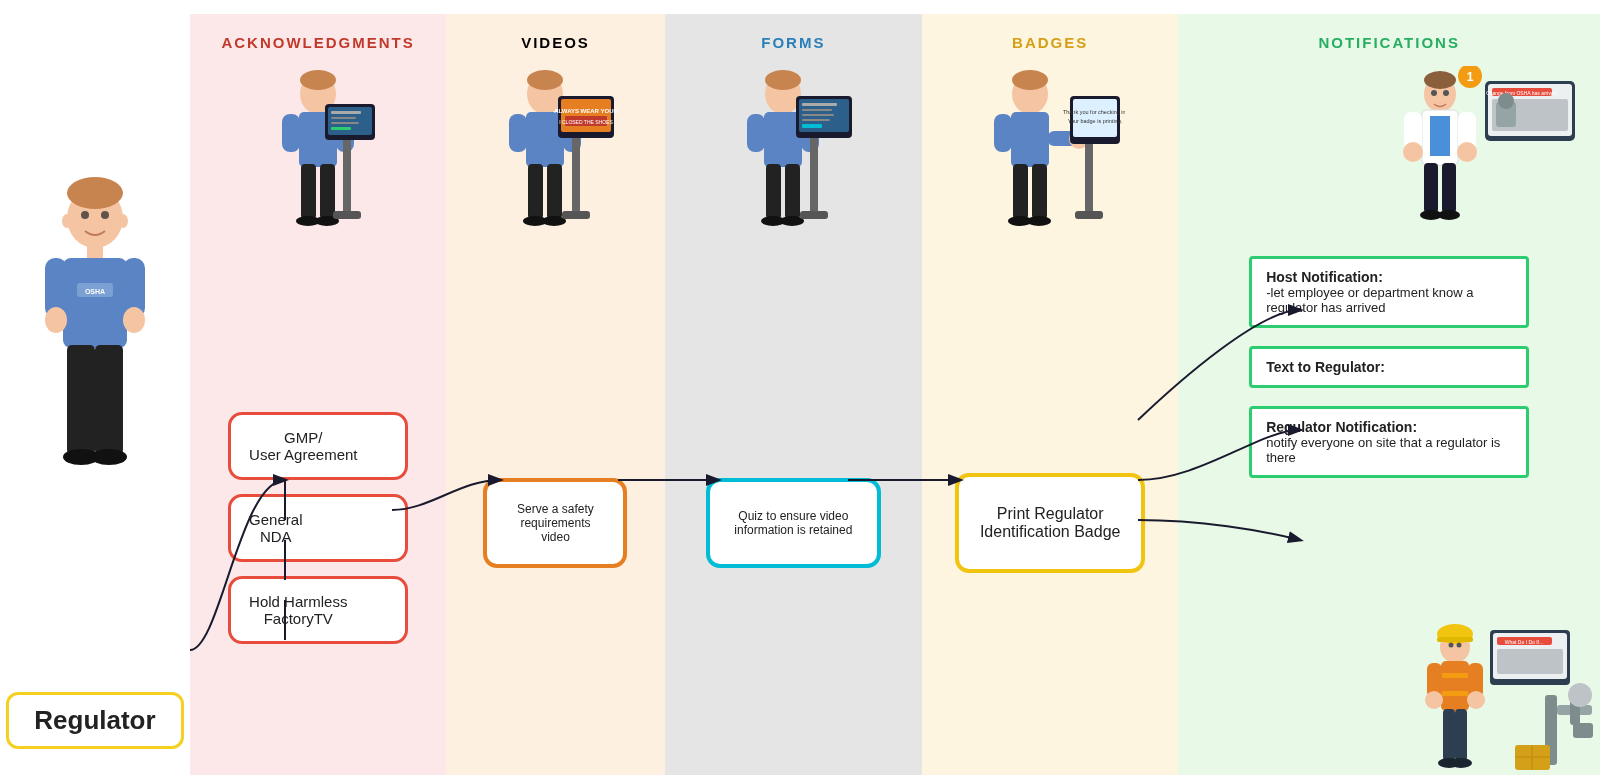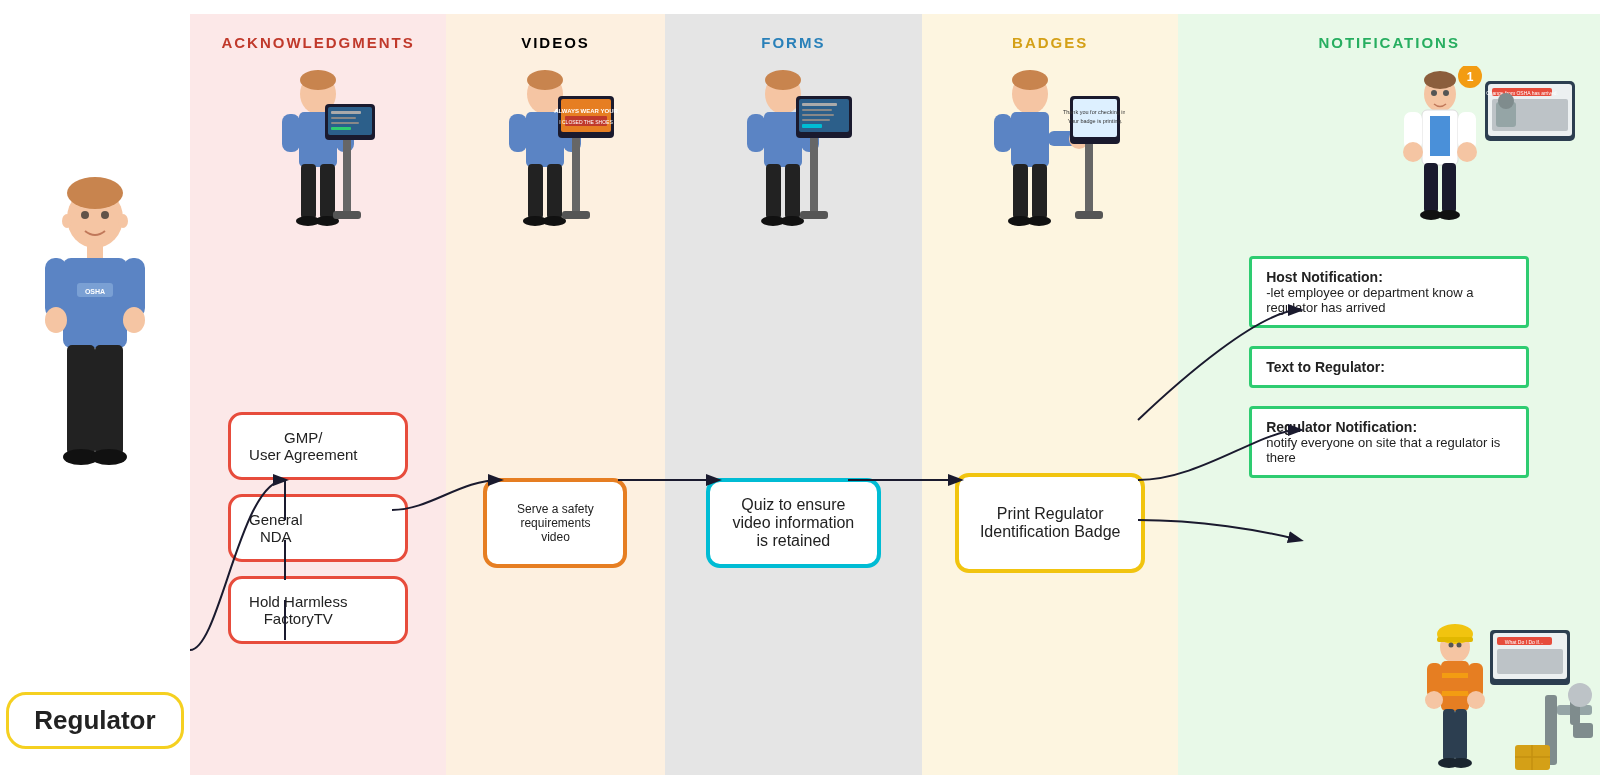--- a/index.html
+++ b/index.html
@@ -34,21 +34,21 @@
     
     .regulator-section {
       width: 200px;
       background: #fff;
       justify-content: flex-end;
       padding-bottom: 30px;
     }
 
     .regulator-box {
       border: 3px solid #f5d020;
-      border-radius: 20px;
+      border-radius: 12px;
       padding: 10px 25px;
       font-size: 26px;
       font-weight: bold;
       color: #222;
       background: #fff;
       text-align: center;
       margin-bottom: 10px;
     }
 
     
@@ -108,21 +108,21 @@
       width: 180px;
       min-height: 65px;
       display: flex;
       align-items: center;
       justify-content: flex-start;
       position: relative;
     }
 
     .card-red { border: 3px solid #e74c3c; }
     .card-orange { border: 4px solid #e67e22; width: 144px; min-height: 90px; font-size: 12px; }
-    .card-cyan { border: 4px solid #00bcd4; width: 175px; min-height: 90px; font-size: 16px; }
+    .card-cyan { border: 4px solid #00bcd4; width: 175px; min-height: 90px; font-size: 12px; }
     .card-yellow { border: 4px solid #f1c40f; width: 190px; min-height: 100px; font-size: 16px; }
 
     .notification-card {
       border: 3px solid #2ecc71;
       border-radius: 4px;
       background: #fff;
       padding: 10px 14px;
       width: 280px;
       font-size: 13px;
       color: #222;

